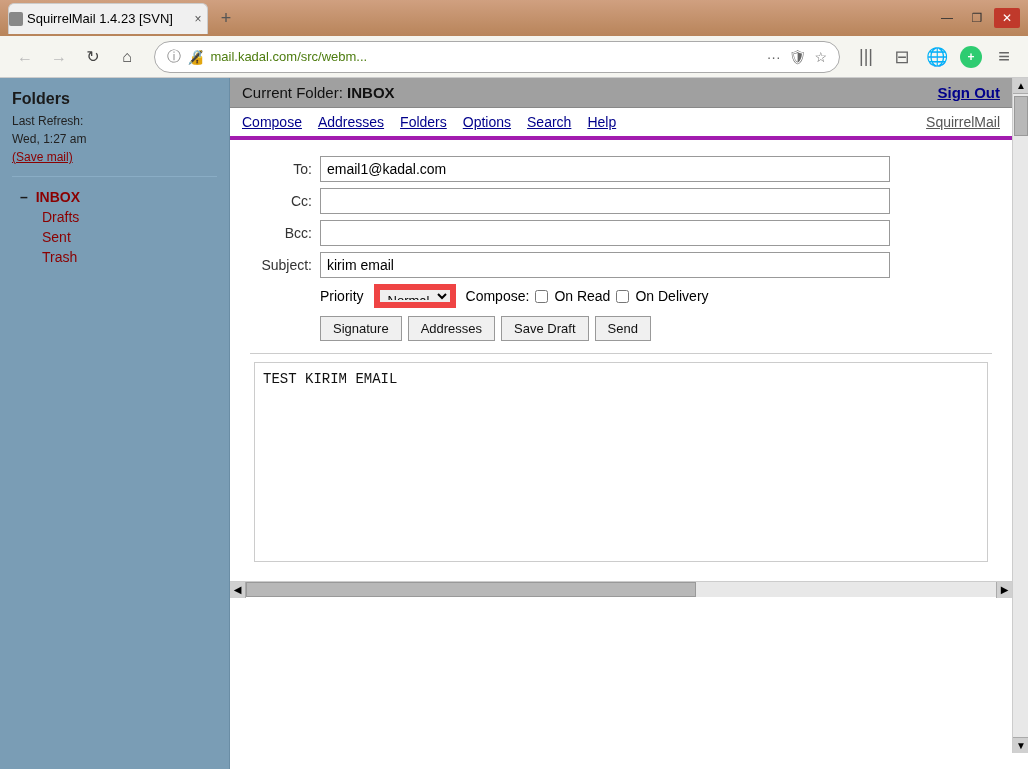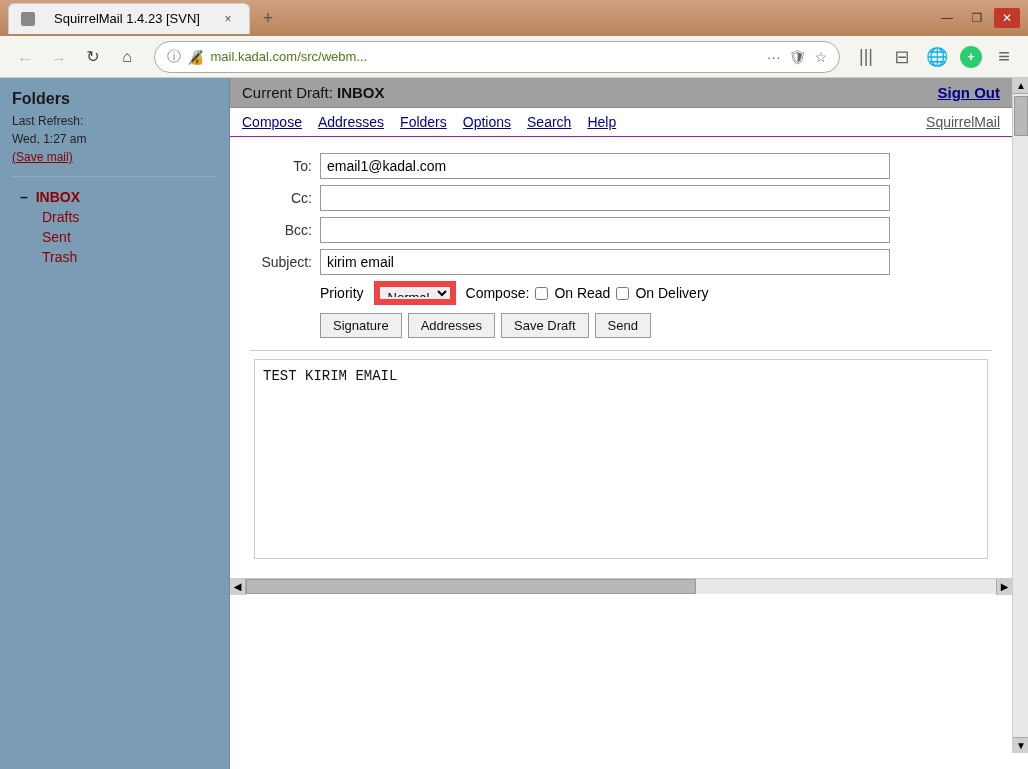--- a/index.html
+++ b/index.html
@@ -6,22 +6,22 @@
     body { font-family: Arial, sans-serif; font-size: 14px; background: #8B4513; width: 1028px; height: 769px; overflow: hidden; }
 
     
     .browser-window { width: 1028px; height: 769px; display: flex; flex-direction: column; }
 
     .title-bar {
       background: linear-gradient(to bottom, #d0a080, #b8845a);
       display: flex; align-items: center; height: 36px; padding: 0 8px;
     }
     .tab {
-      background: #f0f0f0; border-radius: 6px 6px 0 0; padding: 6px 12px;
-      display: flex; align-items: center; gap: 19px; font-size: 13px;
+      background: #f0f0f0; border-radius: 6px 6px 0 0; padding: 6px 0;
+      display: flex; align-items: center; gap: 4px; font-size: 13px;
       border: 1px solid #ccc; border-bottom: none; min-width: 200px; justify-content: flex-end;
     }
     .tab-favicon { width: 14px; height: 14px; background: #888; border-radius: 2px; }
     .tab-close { 
       width: 18px; height: 18px; border-radius: 3px; display: flex; align-items: center;
       justify-content: center; font-size: 12px; color: #555; cursor: pointer; margin-left: auto;
     }
     .new-tab-btn {
       width: 28px; height: 28px; border-radius: 50%; display: flex; align-items: center;
       justify-content: center; font-size: 18px; color: #555; cursor: pointer; margin-left: 4px;
@@ -80,21 +80,21 @@
     .main-content { flex: 1; background: white; display: flex; flex-direction: column; overflow: hidden; }
 
     .mail-header {
       background: #a0a0a0; padding: 6px 12px; display: flex; align-items: center;
       justify-content: space-between; border-bottom: 1px solid #888;
     }
     .mail-header-title { font-size: 15px; color: #111; }
     .mail-header-title strong { font-weight: bold; }
     .sign-out { color: #00008B; text-decoration: underline; cursor: pointer; font-size: 15px; font-weight: bold; }
 
-    .mail-nav { padding: 6px 12px; border-bottom: 1px solid #a21caf; display: flex; align-items: center; justify-content: space-between; }
+    .mail-nav { padding: 6px 12px; border-bottom: 4px solid #a21caf; display: flex; align-items: center; justify-content: space-between; }
     .mail-nav-links { display: flex; gap: 16px; }
     .mail-nav a { color: #00008B; text-decoration: underline; font-size: 14px; cursor: pointer; }
     .mail-nav-brand { color: #555; font-size: 14px; text-decoration: underline; }
 
     .compose-area { padding: 16px 20px; flex: 1; overflow-y: auto; }
 
     .form-row { display: flex; align-items: center; margin-bottom: 6px; }
     .form-label { width: 70px; text-align: right; padding-right: 8px; font-size: 14px; color: #333; flex-shrink: 0; }
     .form-input {
       flex: 1; border: 1px solid #999; padding: 4px 6px; font-size: 14px;
@@ -195,21 +195,21 @@
       <div style="position:absolute;right:0;top:0;bottom:16px;width:16px;background:#e8e8e8;border-left:1px solid #ccc;z-index:10;">
         <div style="width:16px;height:16px;background:#d0d0d0;border-bottom:1px solid #aaa;display:flex;align-items:center;justify-content:center;font-size:10px;">▲</div>
         <div style="width:14px;height:40px;background:#b8b8b8;border:1px solid #999;margin:0 1px;margin-top:2px;"></div>
         <div style="position:absolute;bottom:0;width:16px;height:16px;background:#d0d0d0;border-top:1px solid #aaa;display:flex;align-items:center;justify-content:center;font-size:10px;">▼</div>
       </div>
 
       <div style="margin-right:16px;">
 
         <div class="mail-header">
           <div class="mail-header-title">
-            <span>Current Draft: </span>
+            <span>Current Folder: </span>
             <strong>INBOX</strong>
           </div>
           <a class="sign-out">Sign Out</a>
         </div>
 
         <div class="mail-nav">
           <div class="mail-nav-links">
             <a>Compose</a>
             <a>Addresses</a>
             <a>Folders</a>

